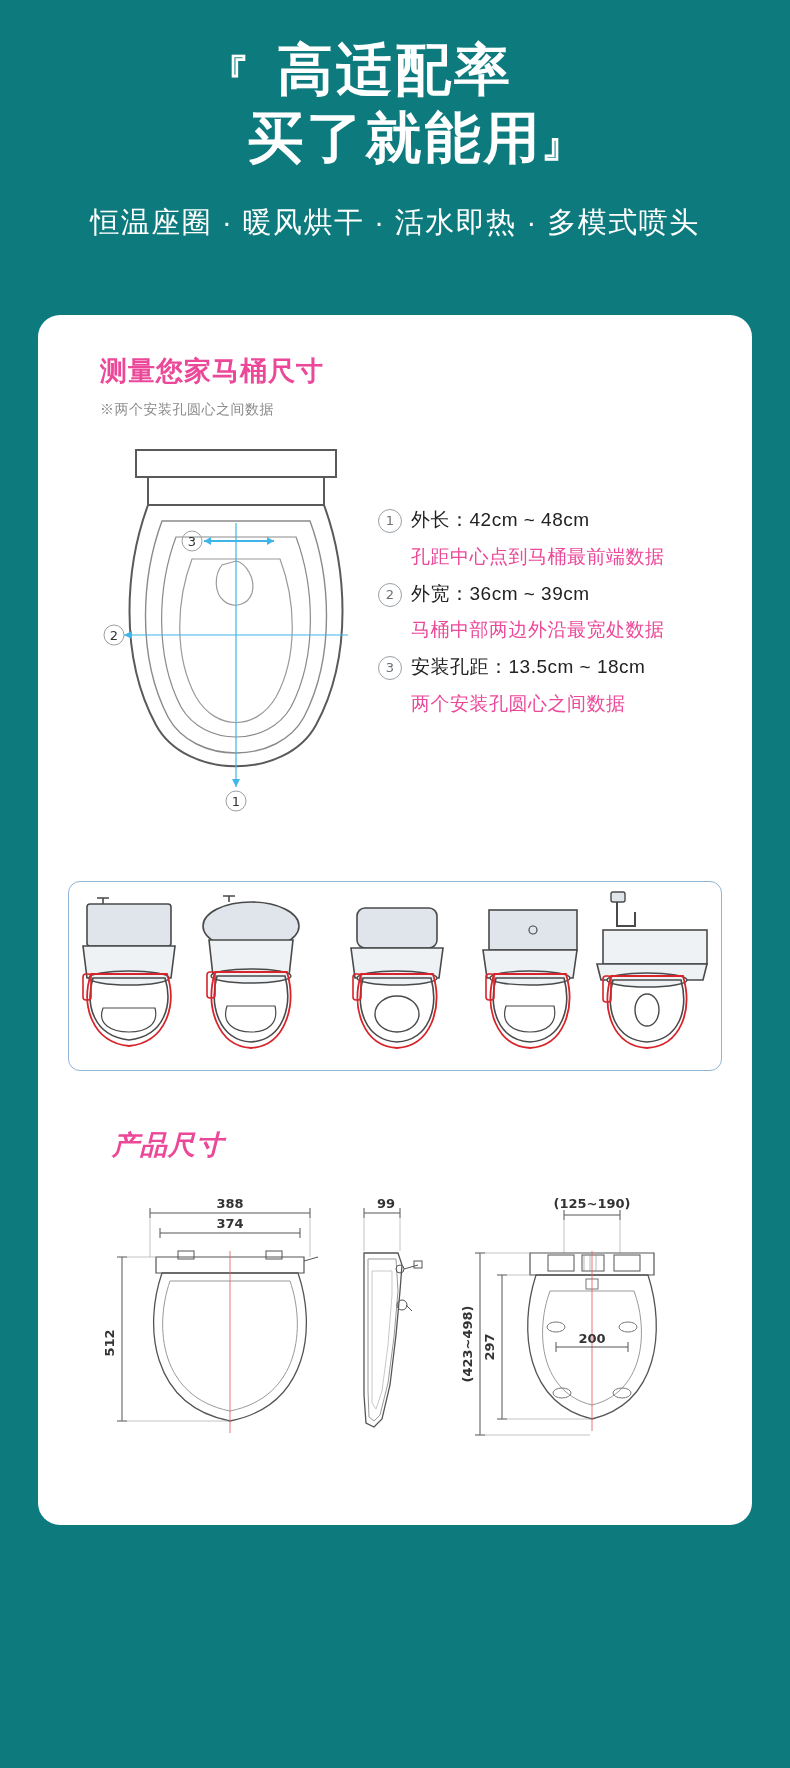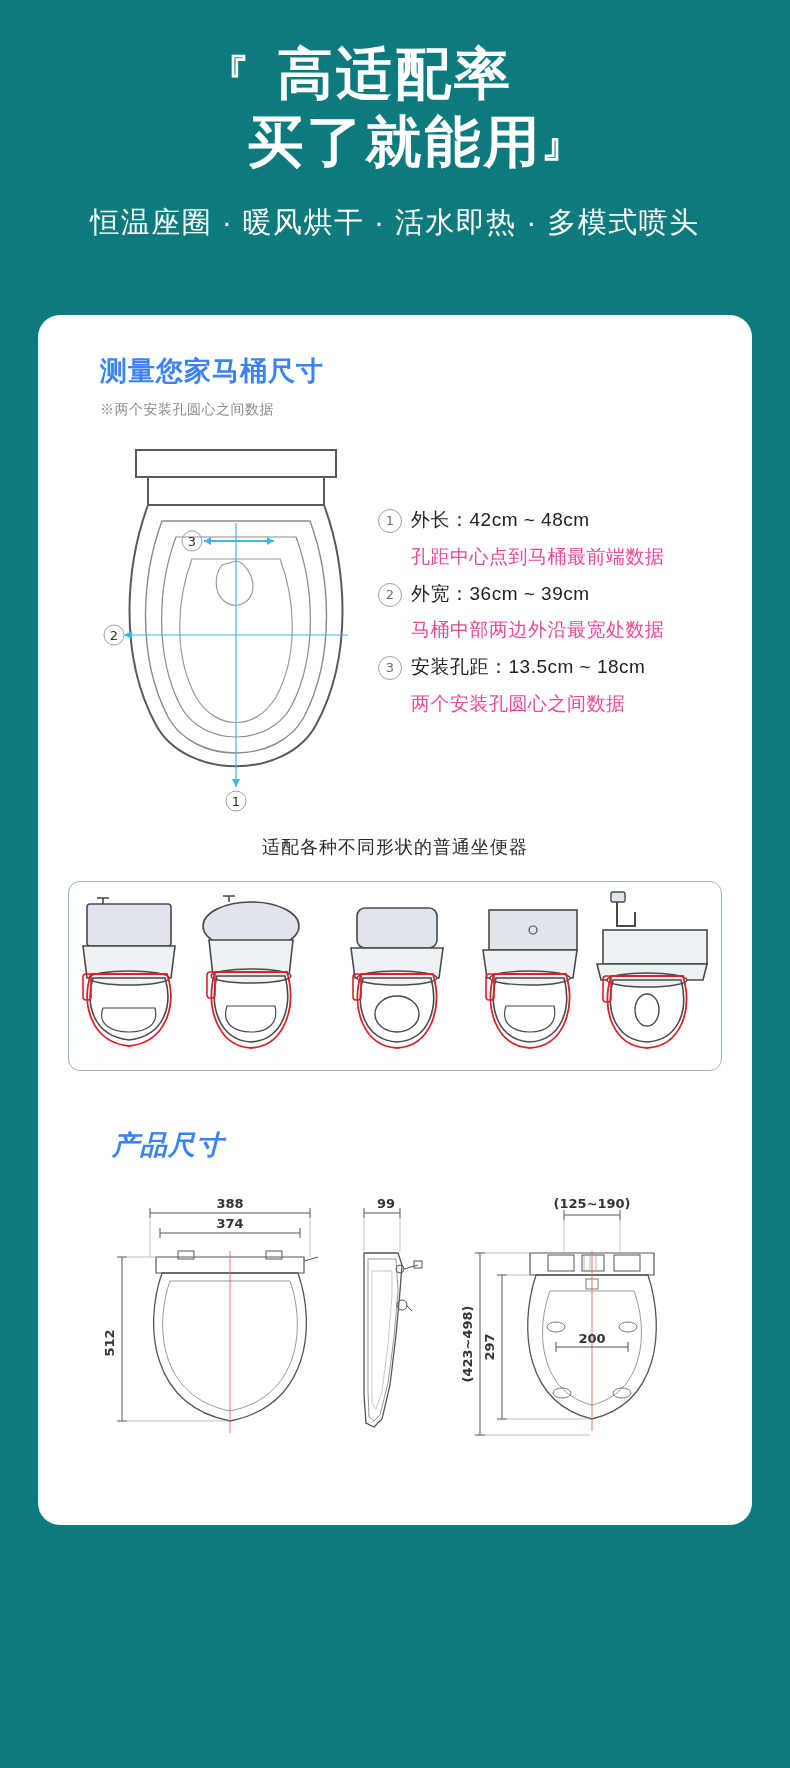--- a/index.html
+++ b/index.html
@@ -40,21 +40,21 @@
     line-height: 1;
     font-family: "DejaVu Sans", sans-serif;
   }
   .quote-open { left: 4px; top: 14px; }
   .quote-close { right: 4px; bottom: 14px; }
   .hero-line {
     font-size: 56px;
     font-weight: bold;
     letter-spacing: 3px;
     line-height: 1.22;
-    font-family: Liberation Serif, serif;
+    font-family: Liberation Mono, monospace;
   }
   .hero-sub {
     margin-top: 26px;
     font-size: 29px;
     letter-spacing: 1.5px;
     color: #ffffff;
     font-weight: 400;
   }
 
   
@@ -63,21 +63,21 @@
     left: 38px;
     top: 315px;
     width: 714px;
     height: 1210px;
     background: #ffffff;
     border-radius: 22px;
   }
   .section-title {
     font-size: 27px;
     font-weight: bold;
-    color: #3b82f6;
+    color: #ec4899;
     letter-spacing: 1px;
   }
   .section-note {
     font-size: 14px;
     color: #8b8b8b;
     margin-top: 12px;
     letter-spacing: .5px;
   }
 
   .measure-head {
@@ -257,21 +257,20 @@
 
       <div class="spec-item">
         <div class="spec-num">3</div>
         <div class="spec-text">
           <span>安装孔距：</span><span>13.5cm ~ 18cm</span>
         </div>
       </div>
       <div class="spec-sub">两个安装孔圆心之间数据</div>
     </div>
 
-    <div class="fit-caption">适配各种不同形状的普通坐便器</div>
 
     <div class="variants-box">
       <svg width="652" height="188" viewBox="0 0 652 188">
 
         <g>
           <path d="M34 22 L34 16 M34 16 L28 16 M34 16 L40 16" stroke="#4a4a4a" stroke-width="1.6" fill="none"></path>
           <rect x="18" y="22" width="84" height="42" rx="3" fill="#dfe5ea" stroke="#4a4a4a" stroke-width="1.6"></rect>
           <path d="M14 64 L106 64 L102 96 L18 96 Z" fill="#eef2f5" stroke="#4a4a4a" stroke-width="1.6"></path>
           <ellipse cx="60" cy="96" rx="40" ry="7" fill="#eef2f5" stroke="#4a4a4a" stroke-width="1.4"></ellipse>
           <path d="M24 96 C16 122, 24 154, 60 158 C96 154, 104 122, 96 96 Z" fill="none" stroke="#4a4a4a" stroke-width="1.6"></path>

